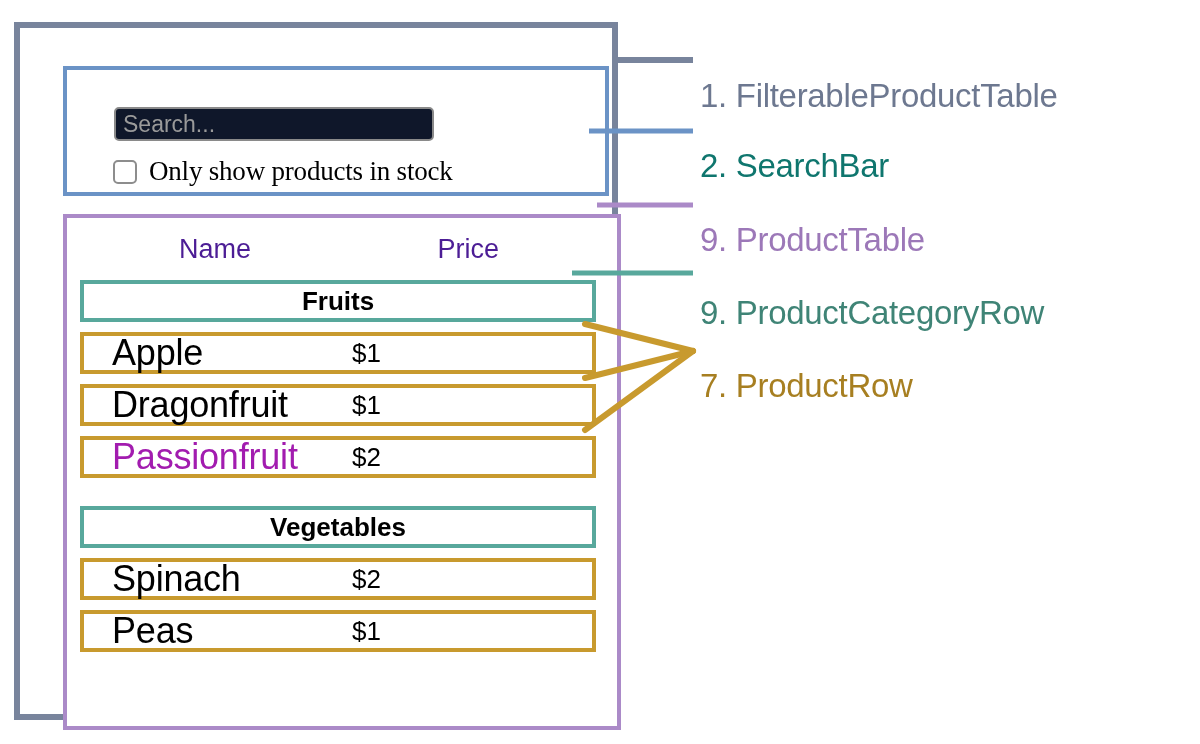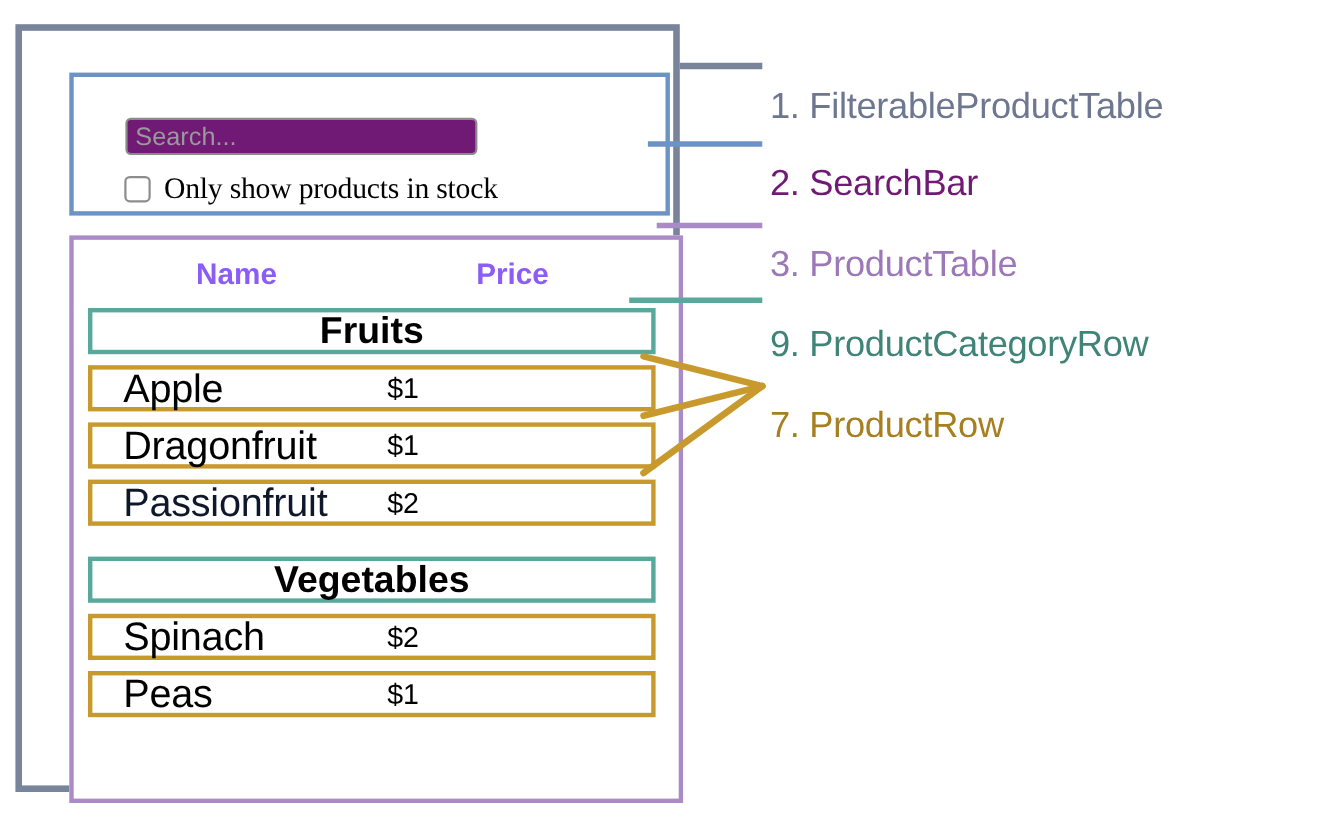--- a/index.html
+++ b/index.html
@@ -42,21 +42,21 @@
   }
   #search-input {
     position: absolute;
     left: 47px;
     top: 37px;
     width: 320px;
     height: 34px;
     box-sizing: border-box;
     border: 2px solid #8a8a8a;
     border-radius: 5px;
-    background: #701a75;
+    background: #0f172a;
     font-family: "Liberation Sans", sans-serif;
     font-size: 23px;
     color: #9a9a9a;
     padding: 0 7px;
     line-height: 30px;
     outline: none;
   }
   #search-input::placeholder { color: #9a9a9a; opacity: 1; }
 
   #checkbox-row {
@@ -104,22 +104,22 @@
     width: 100%;
     height: 42px;
     display: flex;
     align-items: center;
   }
   .col-name { position: absolute; left: 48px; width: 200px; text-align: center; }
   .col-price { position: absolute; left: 272px; width: 160px; text-align: right; }
   #table-head .col-name,
   #table-head .col-price {
     font-size: 27px;
-    font-weight: bold;
-    color: #8b5cf6;
+    font-weight: normal;
+    color: #4c1d95;
   }
 
   
   #rows {
     position: absolute;
     left: 13px;
     top: 62px;
     width: 516px;
   }
 
@@ -127,21 +127,21 @@
     box-sizing: border-box;
     border: 4px solid #58a89c;
     background: #ffffff;
     height: 42px;
     margin-bottom: 10px;
     display: flex;
     align-items: center;
     justify-content: center;
   }
   .category-row .cat-label {
-    font-size: 34px;
+    font-size: 26px;
     font-weight: bold;
     color: #000000;
   }
 
   .product-row {
     position: relative;
     box-sizing: border-box;
     border: 4px solid #c89a2e;
     background: #ffffff;
     height: 42px;
@@ -151,21 +151,21 @@
     position: absolute;
     left: 28px;
     top: 0;
     height: 100%;
     display: flex;
     align-items: center;
     font-size: 36px;
     color: #000000;
     letter-spacing: -0.2px;
   }
-  .product-row .cell-name.out-of-stock { color: #0f172a; }
+  .product-row .cell-name.out-of-stock { color: #a21caf; }
   .product-row .cell-price {
     position: absolute;
     left: 268px;
     top: 0;
     height: 100%;
     display: flex;
     align-items: center;
     font-size: 26px;
     color: #000000;
   }
@@ -182,21 +182,21 @@
   }
   .anno-label {
     position: absolute;
     font-family: Liberation Sans, sans-serif;
     font-size: 33px;
     letter-spacing: -0.3px;
     white-space: nowrap;
     margin-top: 36px;
   }
   #anno-1 { left: 700px; top: 41px;  color: #6d7890; }
-  #anno-2 { left: 700px; top: 111px; color: #701a75; }
+  #anno-2 { left: 700px; top: 111px; color: #0f766e; }
   #anno-3 { left: 700px; top: 185px; color: #9c78b8; }
   #anno-4 { left: 700px; top: 258px; color: #3f8476; }
   #anno-5 { left: 700px; top: 331px; color: #a77f21; }
 </style>
 </head>
 <body>
 
 <div id="filterable-box">
 
   <div id="searchbar-box">
@@ -266,15 +266,15 @@
 
   <line x1="572" y1="273" x2="693" y2="273" stroke="#58a89c" stroke-width="5"></line>
 
   <polyline points="585,324 693,351" fill="none" stroke="#c89a2e" stroke-width="6" stroke-linecap="round"></polyline>
   <polyline points="585,378 693,351" fill="none" stroke="#c89a2e" stroke-width="6" stroke-linecap="round"></polyline>
   <polyline points="585,430 693,351" fill="none" stroke="#c89a2e" stroke-width="6" stroke-linecap="round"></polyline>
 </svg>
 
 <div id="anno-1" class="anno-label">1. FilterableProductTable</div>
 <div id="anno-2" class="anno-label">2. SearchBar</div>
-<div id="anno-3" class="anno-label">3. ProductTable</div>
+<div id="anno-3" class="anno-label">9. ProductTable</div>
 <div id="anno-4" class="anno-label">9. ProductCategoryRow</div>
 <div id="anno-5" class="anno-label">7. ProductRow</div>
 
 </body></html>

